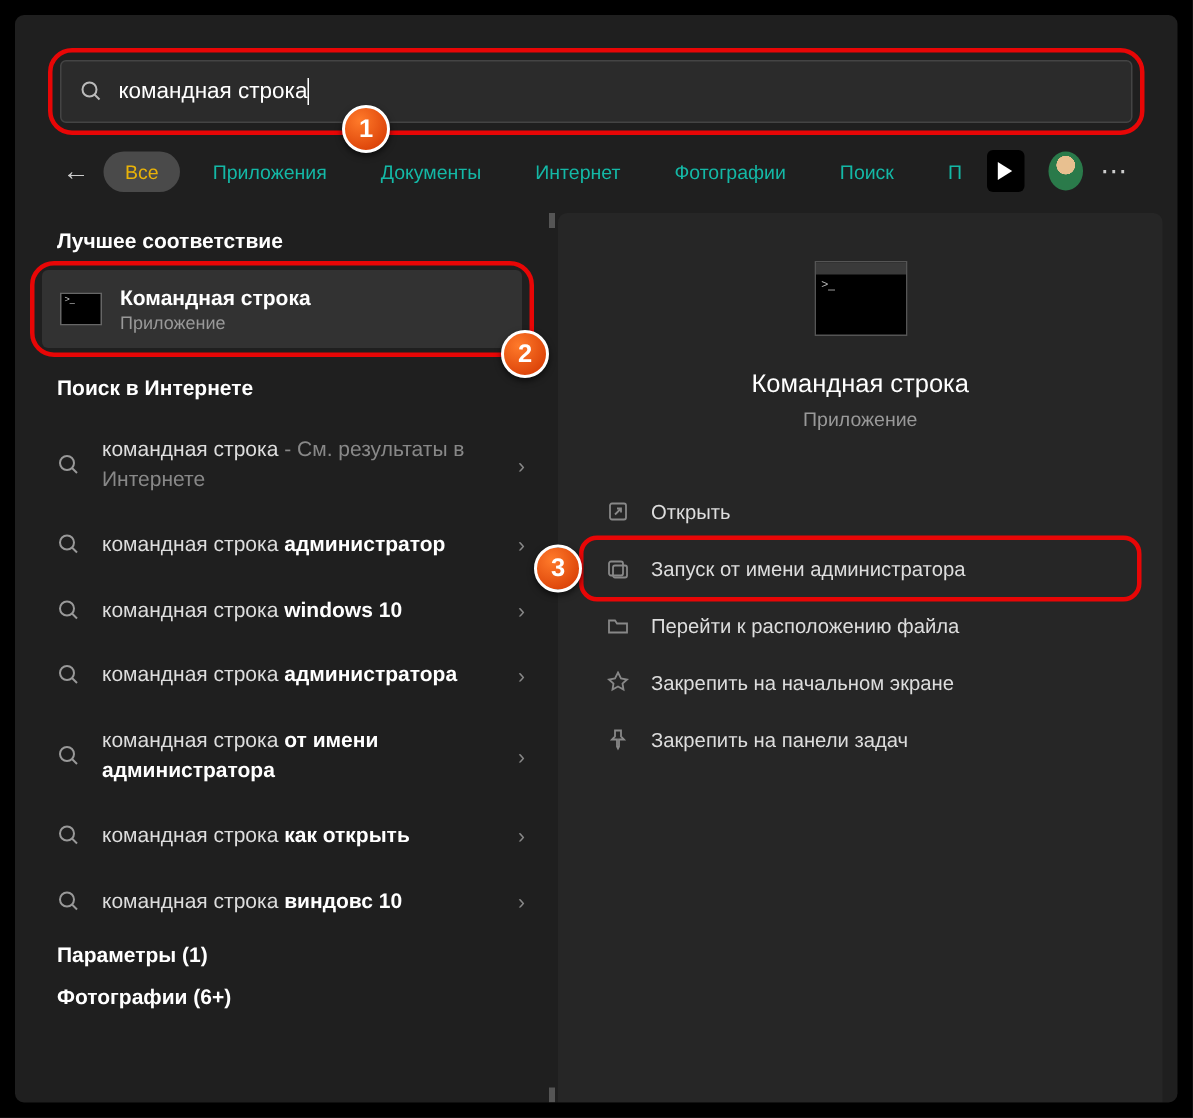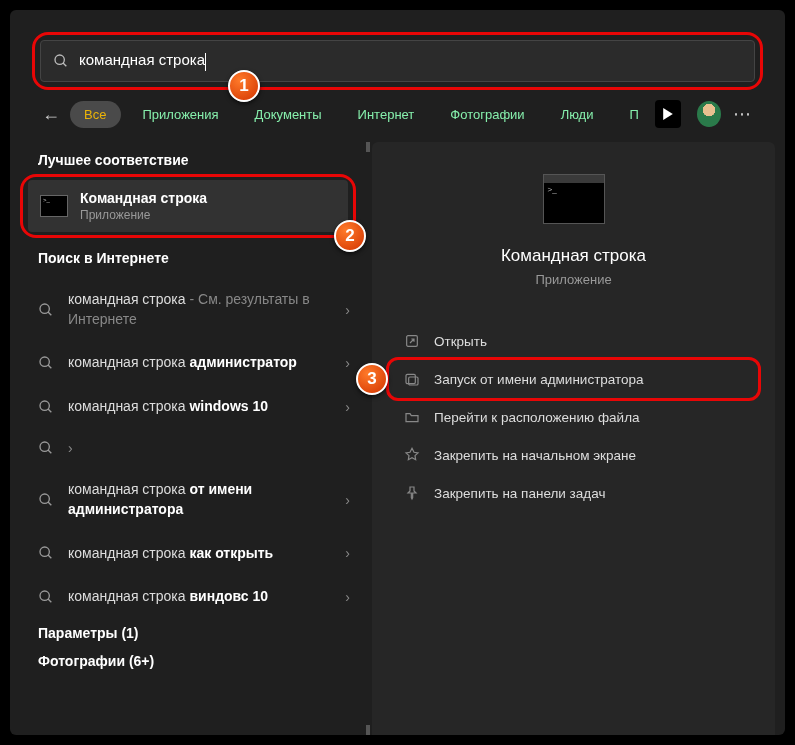--- a/index.html
+++ b/index.html
@@ -69,21 +69,21 @@
   .back-btn {
     width: 24px; height: 24px;
     display: flex; align-items: center; justify-content: center;
     color: #ccc; font-size: 18px;
     cursor: pointer;
   }
   .tab {
     padding: 6px 14px;
     border-radius: 14px;
     font-size: 13px;
-    color: #86efac;
+    color: #14b8a6;
     cursor: pointer;
     white-space: nowrap;
   }
   .tab.active { background: #4a4a4a; color: #eab308; }
   .tab-cut { width: 20px; overflow: hidden; }
   .play-box {
     width: 28px; height: 28px;
     background: #000;
     border-radius: 4px;
     display: flex; align-items: center; justify-content: center;
@@ -279,21 +279,21 @@
     <div class="badge" style="left:188px; top:30px;">1</div>
   </div>
 
   <div class="tabs">
     <div class="back-btn">←</div>
     <div class="tab active">Все</div>
     <div class="tab">Приложения</div>
     <div class="tab">Документы</div>
     <div class="tab">Интернет</div>
     <div class="tab">Фотографии</div>
-    <div class="tab">Люди</div>
+    <div class="tab">Поиск</div>
     <div class="tab tab-cut">П</div>
     <div class="play-box">
       <svg viewBox="0 0 10 10">
           <polygon points="1,0 9,5 1,10"></polygon>
         </svg>
     </div>
     <div class="spacer"></div>
     <div class="avatar"></div>
     <div class="more-btn">⋯</div>
   </div>
@@ -344,20 +344,21 @@
                 <line x1="20" y1="20" x2="15" y2="15"></line>
               </svg></span>
             <span class="txt"><span>командная строка </span><b>windows 10</b></span>
             <span class="chev">›</span>
           </div>
           <div class="search-item">
             <span class="mag"><svg viewBox="0 0 24 24">
                 <circle cx="10" cy="10" r="7"></circle>
                 <line x1="20" y1="20" x2="15" y2="15"></line>
               </svg></span>
+            <span class="txt"><span>командная строка </span><b>администратора</b></span>
             <span class="chev">›</span>
           </div>
           <div class="search-item">
             <span class="mag"><svg viewBox="0 0 24 24">
                 <circle cx="10" cy="10" r="7"></circle>
                 <line x1="20" y1="20" x2="15" y2="15"></line>
               </svg></span>
             <span class="txt"><span>командная строка </span><b>от имени администратора</b></span>
             <span class="chev">›</span>
           </div>

